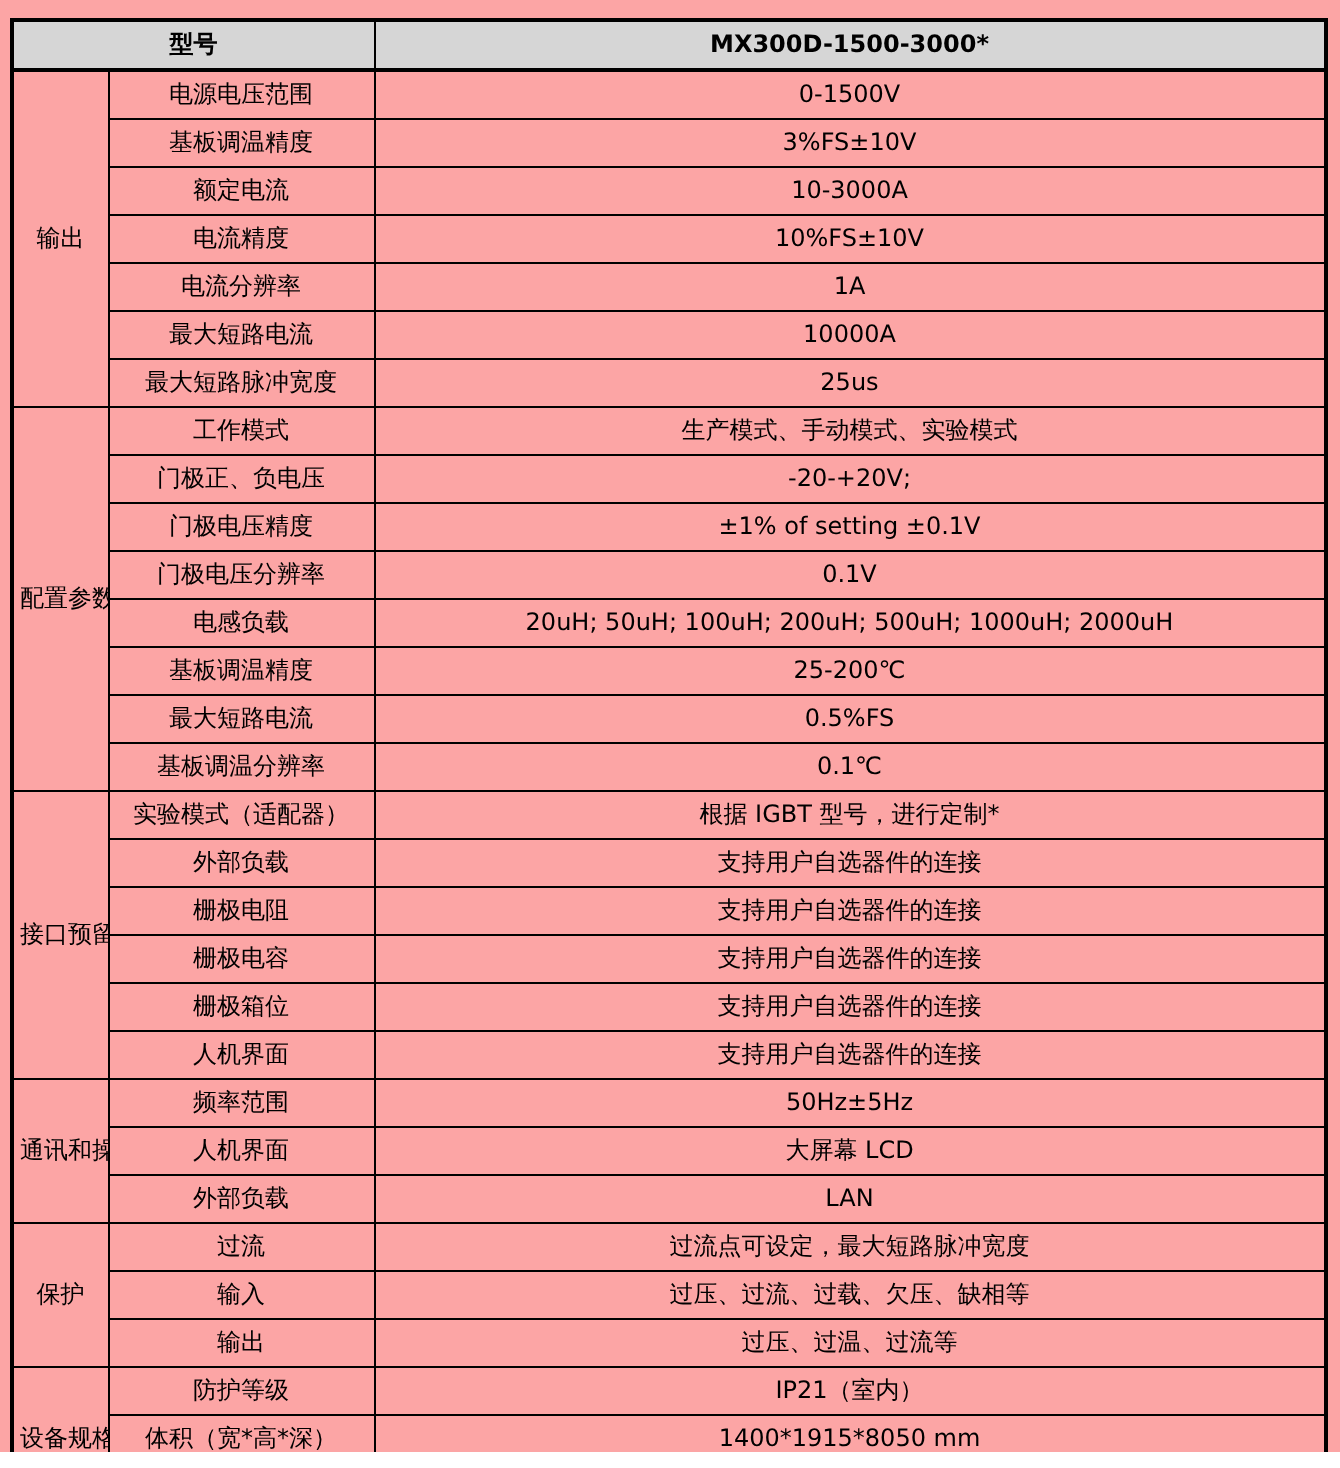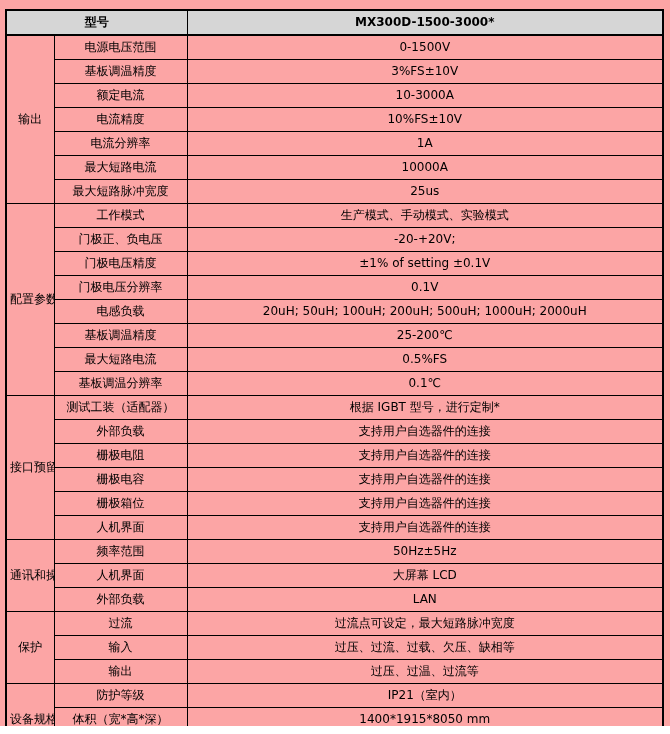--- a/index.html
+++ b/index.html
@@ -139,21 +139,21 @@
         <tr>
           <td class="label-cell">最大短路电流</td>
           <td class="value-cell">0.5%FS</td>
         </tr>
         <tr>
           <td class="label-cell">基板调温分辨率</td>
           <td class="value-cell">0.1℃</td>
         </tr>
         <tr>
           <td class="group-cell" rowspan="6">接口预留</td>
-          <td class="label-cell">测试工装（适配器）</td>
+          <td class="label-cell">实验模式（适配器）</td>
           <td class="value-cell">根据 IGBT 型号，进行定制*</td>
         </tr>
         <tr>
           <td class="label-cell">外部负载</td>
           <td class="value-cell">支持用户自选器件的连接</td>
         </tr>
         <tr>
           <td class="label-cell">栅极电阻</td>
           <td class="value-cell">支持用户自选器件的连接</td>
         </tr>

